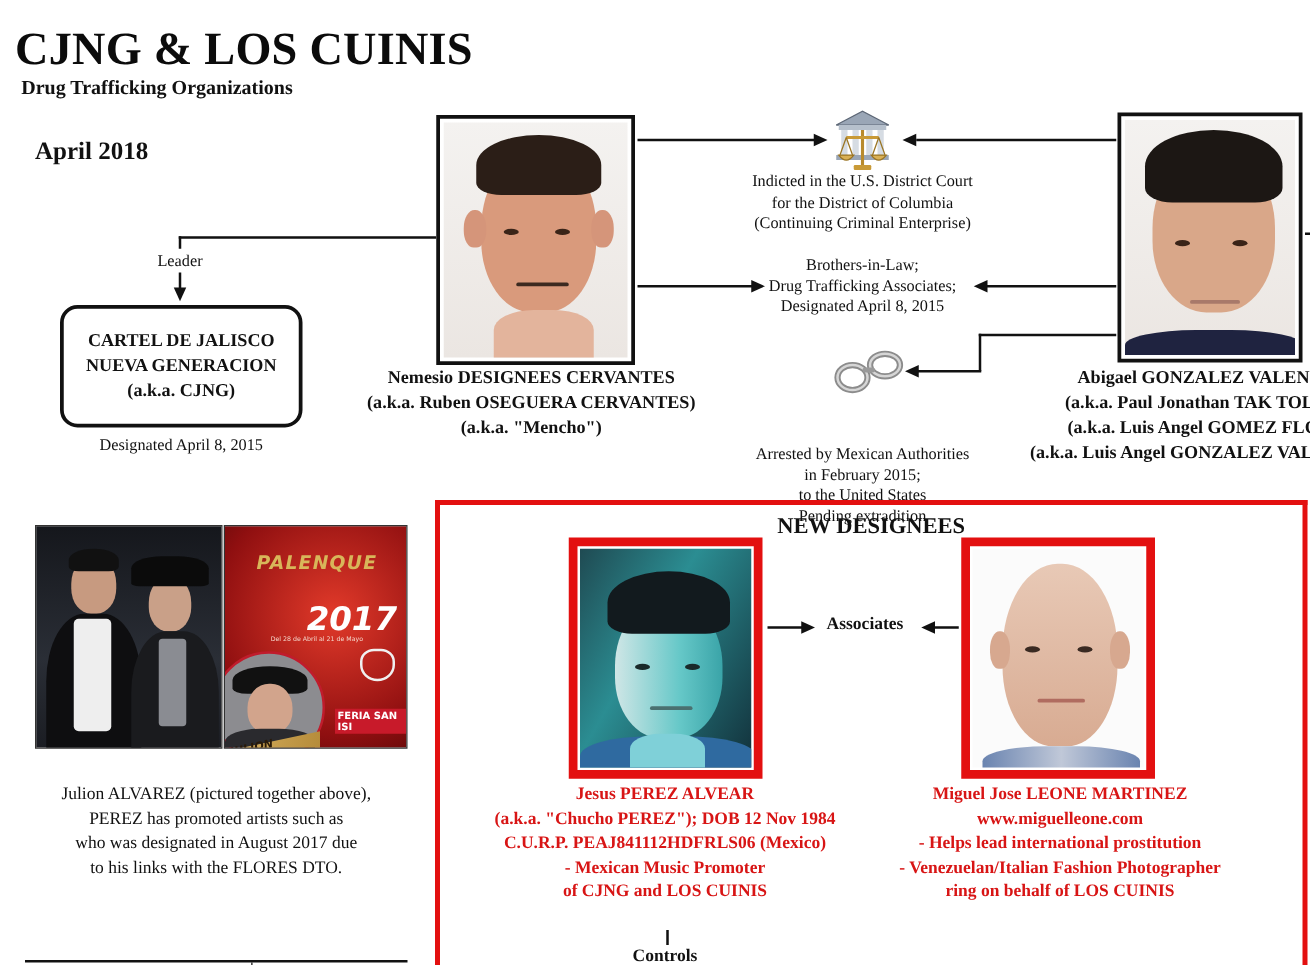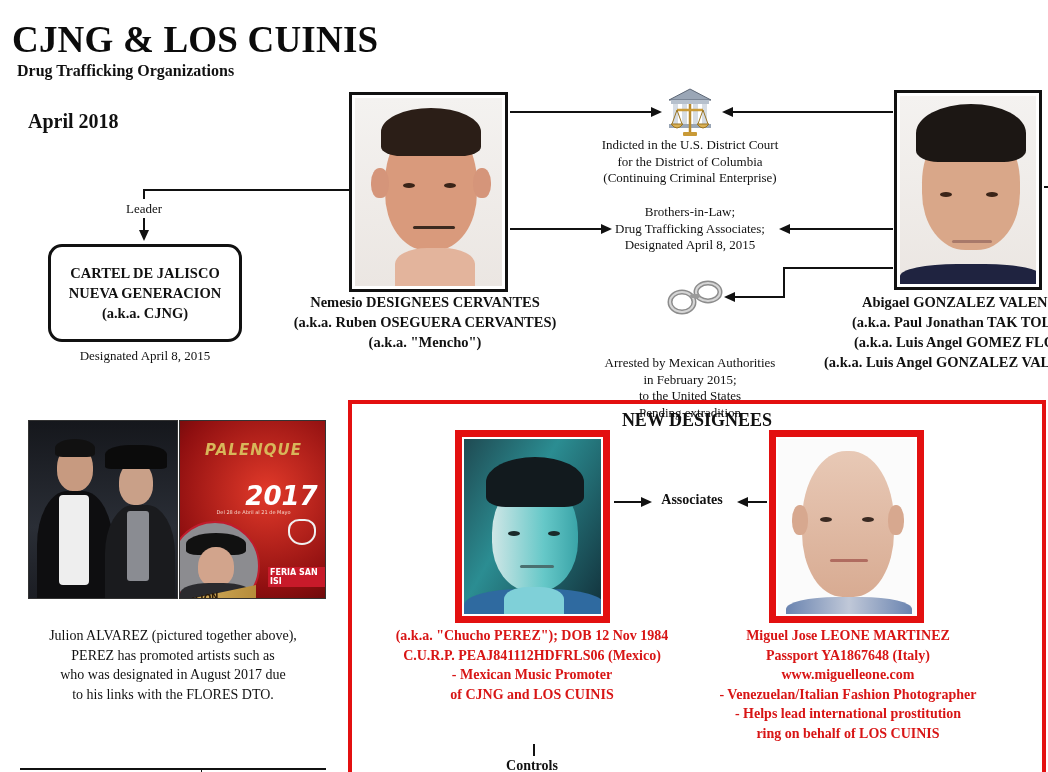--- a/index.html
+++ b/index.html
@@ -265,28 +265,28 @@
     <div class="head" style="left:14px; top:66px; width:16px; height:30px; background:#d7a88f;"></div>
     <div class="head" style="left:110px; top:66px; width:16px; height:30px; background:#d7a88f;"></div>
     <div class="eye" style="left:42px; top:78px; background:#3a2a22;"></div>
     <div class="eye" style="left:84px; top:78px; background:#3a2a22;"></div>
     <div class="mouth" style="left:52px; top:120px; width:38px; background:#b06c60;"></div>
     <div class="shirt" style="left:8px; top:158px; width:126px; height:30px; background:linear-gradient(90deg,#6a84b0,#c0c8d8,#6a84b0);"></div>
   </div>
 </div>
 
 <div class="abs center red-text" style="left:362px; top:626px; width:340px;">
+  <div>Jesus PEREZ ALVEAR</div>
   <div>(a.k.a. "Chucho PEREZ"); DOB 12 Nov 1984</div>
   <div>C.U.R.P. PEAJ841112HDFRLS06 (Mexico)</div>
   <div>- Mexican Music Promoter</div>
   <div>of CJNG and LOS CUINIS</div>
 </div>
 <div class="vline" style="left:533px; top:744px; height:12px;"></div>
 <div class="abs bold center" style="left:482px; top:758px; width:100px; font-size:14px;">Controls</div>
 
 <div class="abs center red-text" style="left:690px; top:626px; width:316px;">
   <div>Miguel Jose LEONE MARTINEZ</div>
-  <div>Passport YA1867648 (Italy)</div>
   <div>www.miguelleone.com</div>
+  <div>- Helps lead international prostitution</div>
   <div>- Venezuelan/Italian Fashion Photographer</div>
-  <div>- Helps lead international prostitution</div>
   <div>ring on behalf of LOS CUINIS</div>
 </div>
 
 </body></html>

